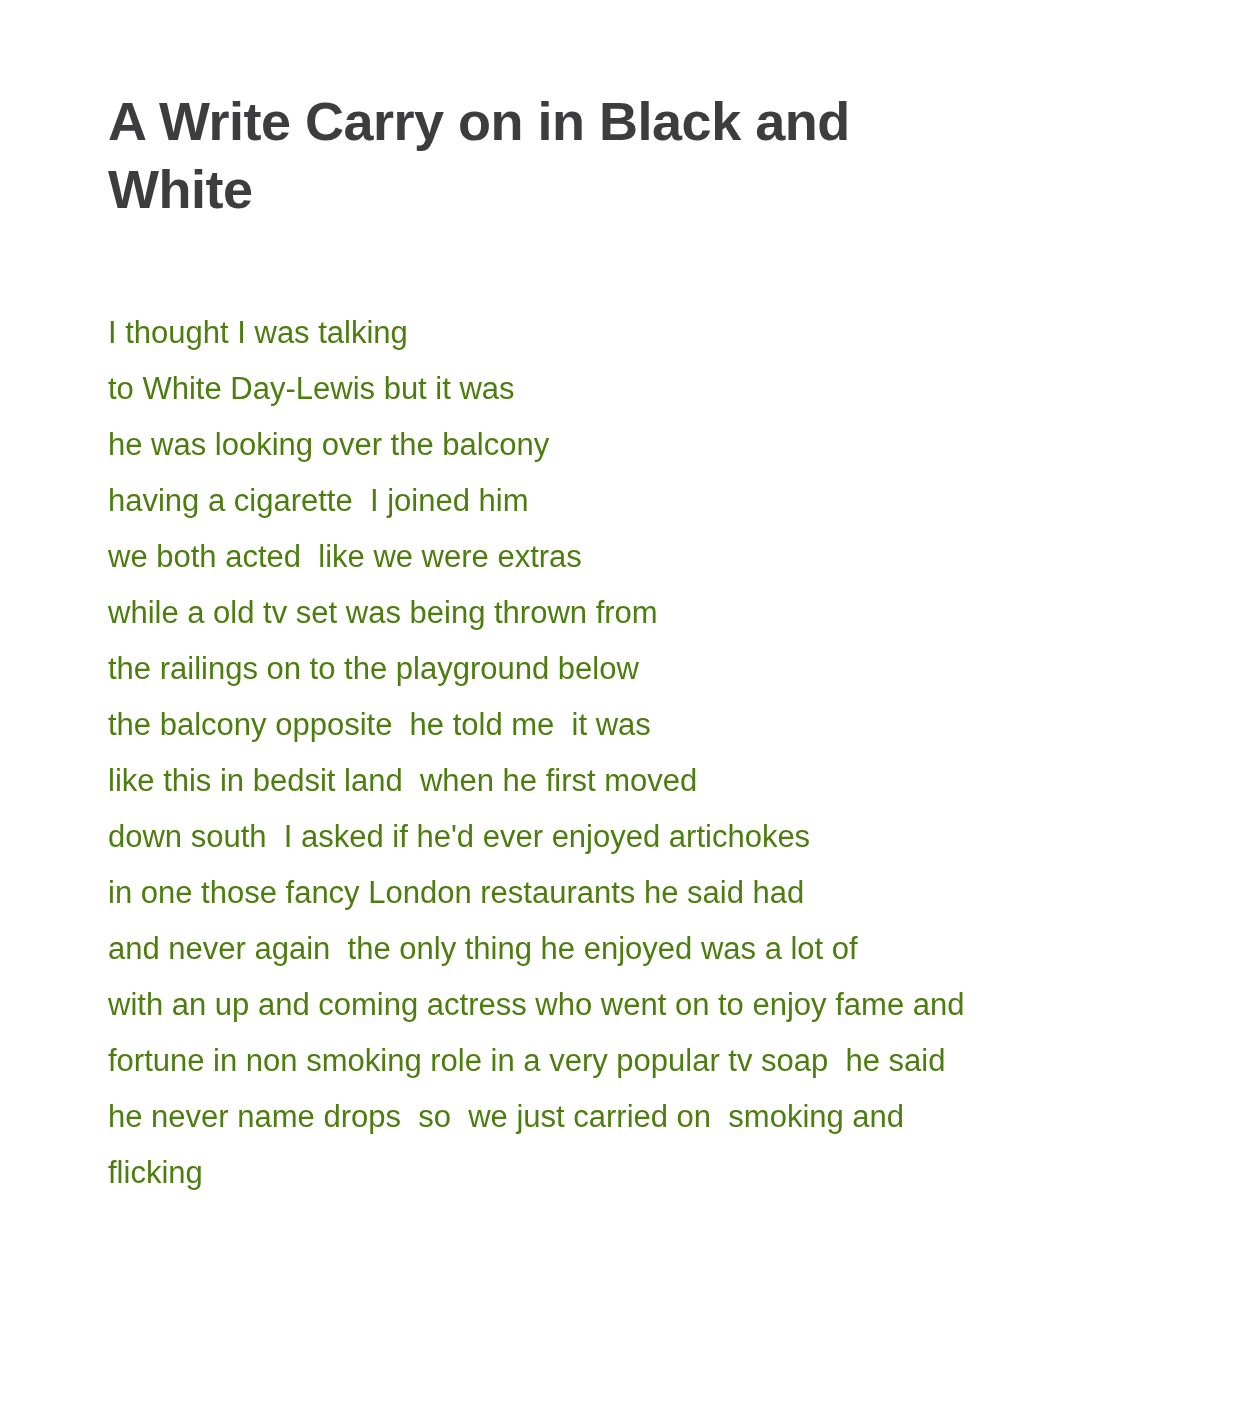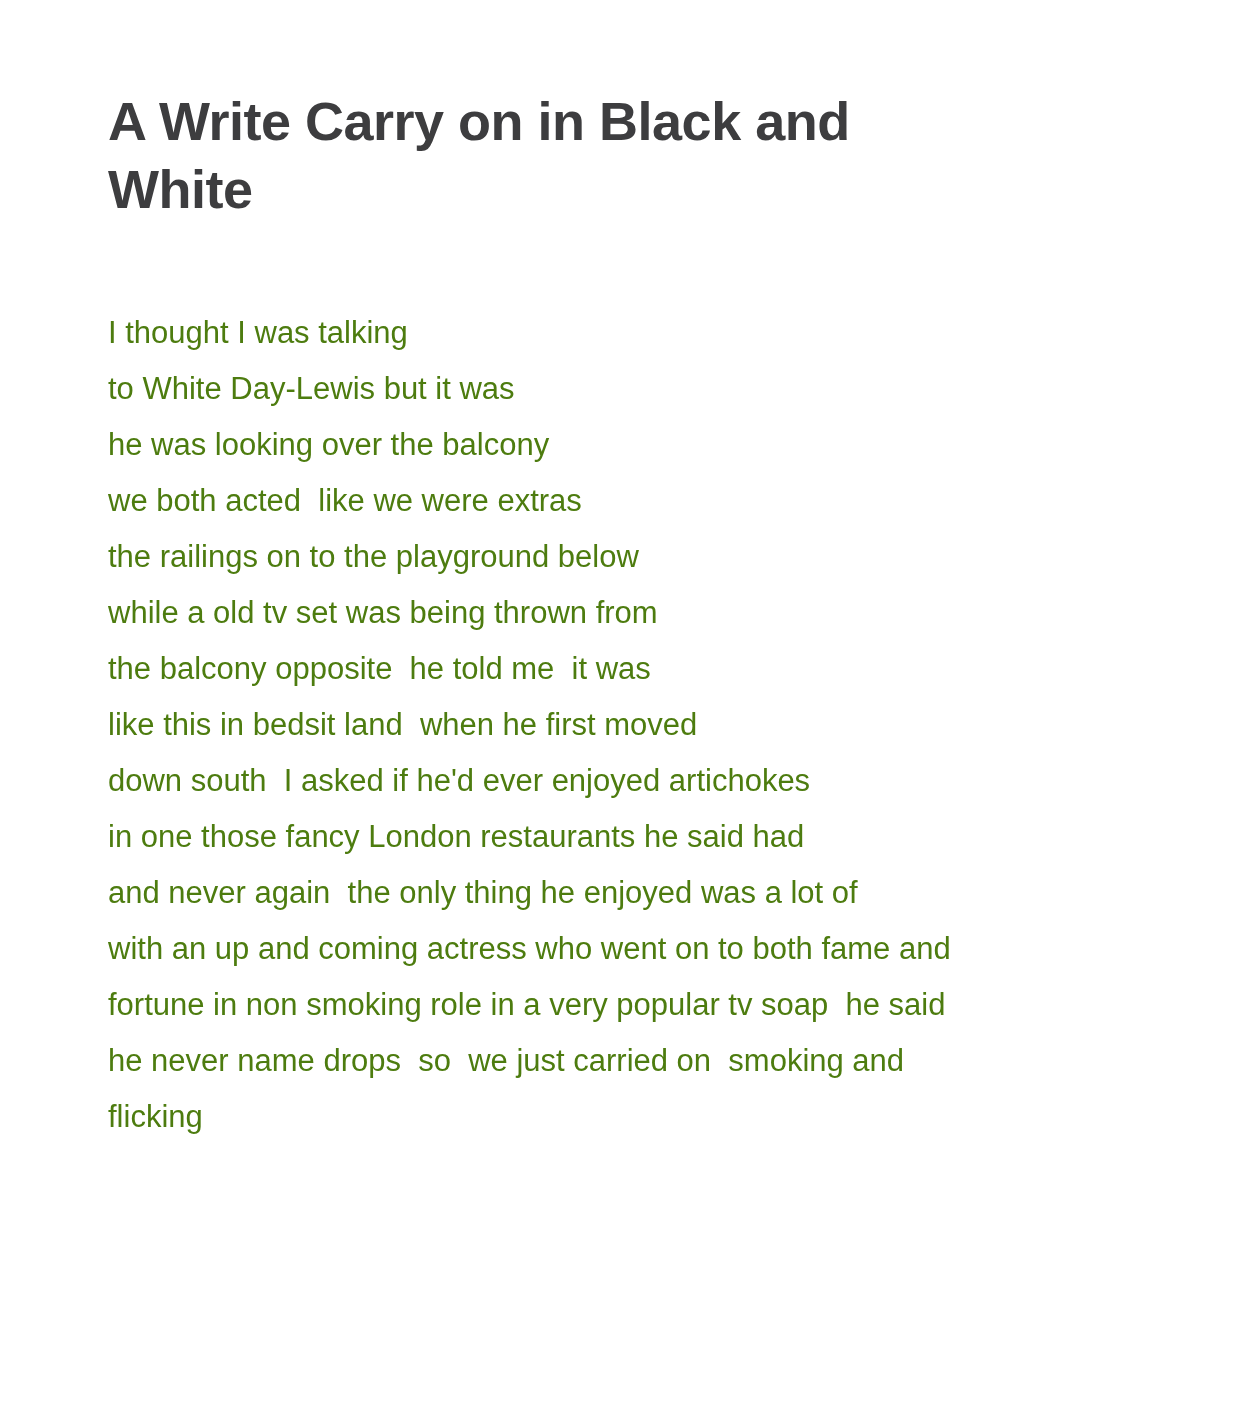--- a/index.html
+++ b/index.html
@@ -41,25 +41,26 @@
 </style>
 </head>
 <body style="background: rgb(255, 255, 255);">
 
 <main class="page">
   <h1 class="poem-title" style="color: rgb(61, 61, 63);">A Write Carry on in Black and White</h1>
   <div class="poem-body" style="color: rgb(87, 87, 90);">
       <div class="poem-line">I thought I was talking</div>
       <div class="poem-line">to White Day-Lewis but it was</div>
       <div class="poem-line">he was looking over the balcony</div>
+      <div class="poem-line">having a cigarette  I joined him</div>
       <div class="poem-line">we both acted  like we were extras</div>
+      <div class="poem-line">while a old tv set was being thrown from</div>
       <div class="poem-line">the railings on to the playground below</div>
-      <div class="poem-line">while a old tv set was being thrown from</div>
       <div class="poem-line">the balcony opposite  he told me  it was</div>
       <div class="poem-line">like this in bedsit land  when he first moved</div>
       <div class="poem-line">down south  I asked if he'd ever enjoyed artichokes</div>
       <div class="poem-line">in one those fancy London restaurants he said had</div>
       <div class="poem-line">and never again  the only thing he enjoyed was a lot of</div>
-      <div class="poem-line">with an up and coming actress who went on to both fame and</div>
+      <div class="poem-line">with an up and coming actress who went on to enjoy fame and</div>
       <div class="poem-line">fortune in non smoking role in a very popular tv soap  he said</div>
       <div class="poem-line">he never name drops  so  we just carried on  smoking and flicking</div>
     </div>
 </main>
 
 </body></html>

